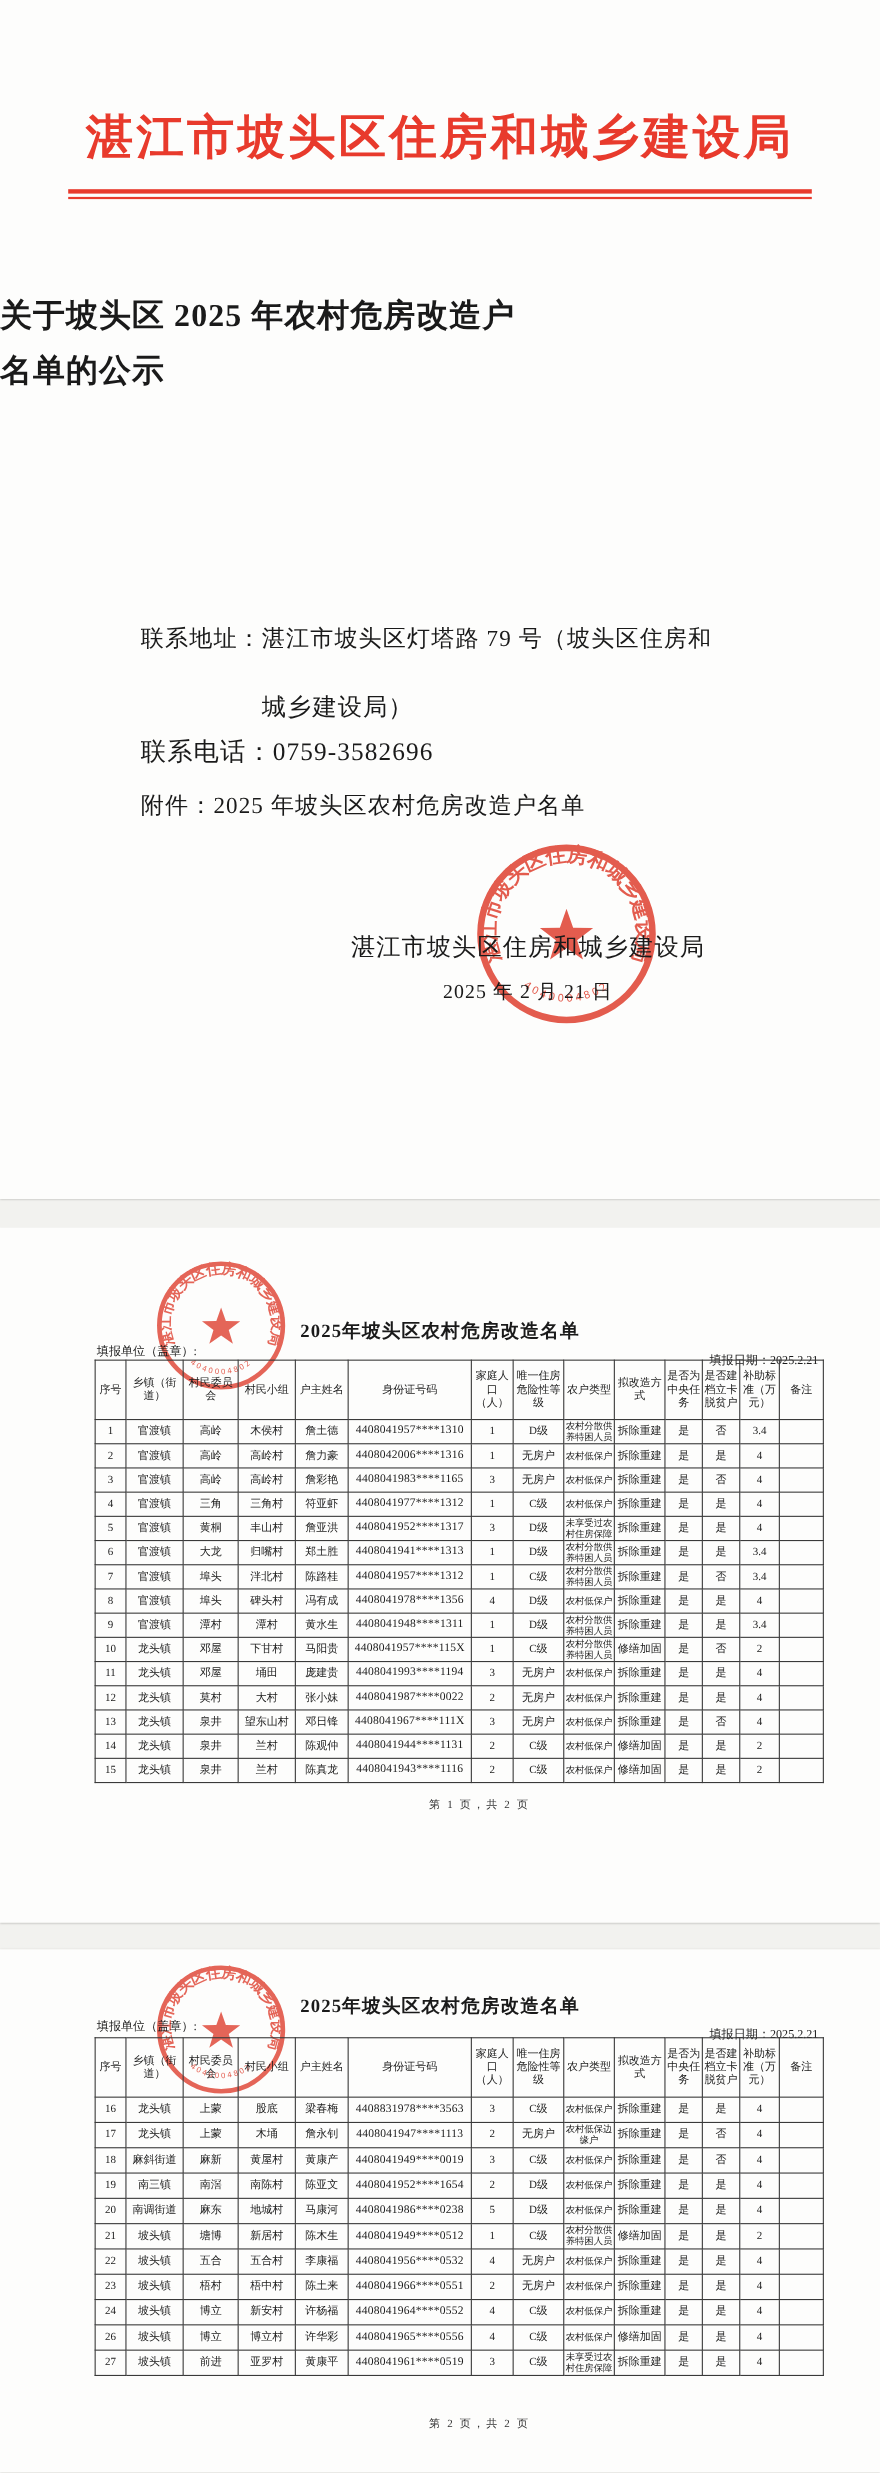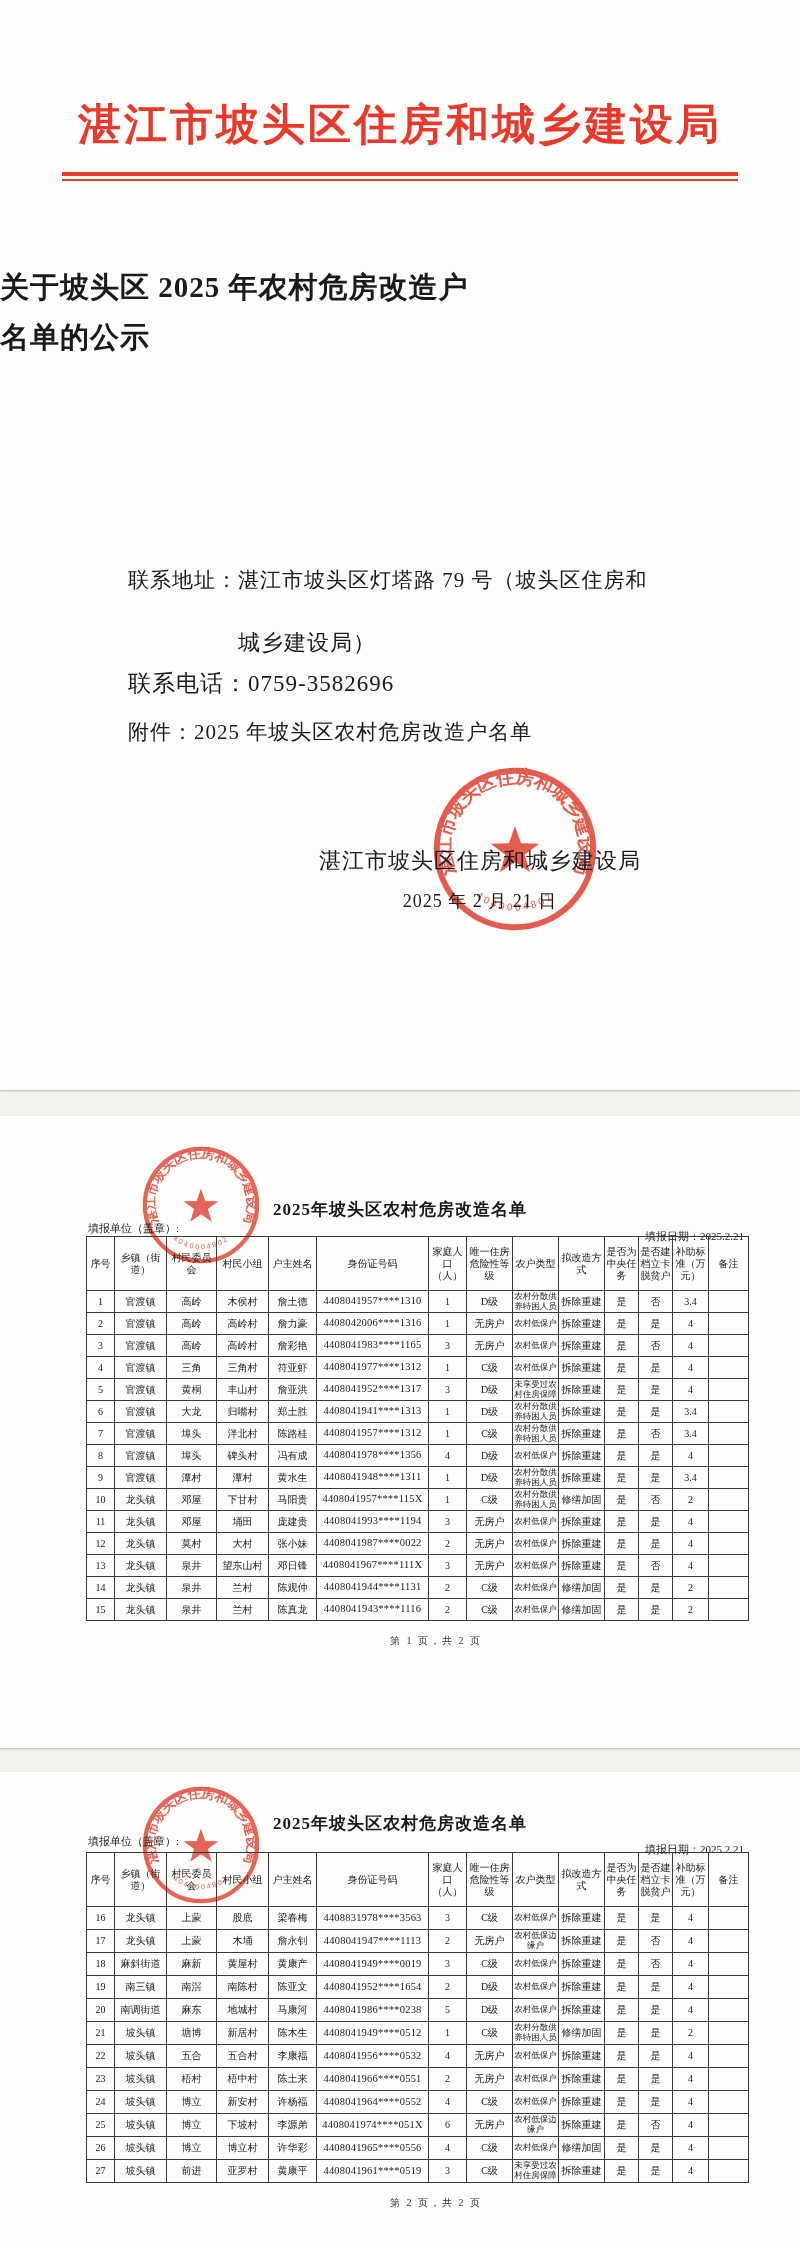--- a/index.html
+++ b/index.html
@@ -597,36 +597,20 @@
             <td class="c-pop">4</td>
             <td class="c-grade">C级</td>
             <td class="c-type">农村低保户</td>
             <td class="c-method">拆除重建</td>
             <td class="c-central">是</td>
             <td class="c-poor">是</td>
             <td class="c-subsidy">4</td>
             <td class="c-note"></td>
           </tr>
           <tr>
-            <td class="c-no">25</td>
-            <td class="c-town">坡头镇</td>
-            <td class="c-vc">博立</td>
-            <td class="c-vg">下坡村</td>
-            <td class="c-name">李源弟</td>
-            <td class="c-id">4408041974****051X</td>
-            <td class="c-pop">6</td>
-            <td class="c-grade">无房户</td>
-            <td class="c-type">农村低保边缘户</td>
-            <td class="c-method">拆除重建</td>
-            <td class="c-central">是</td>
-            <td class="c-poor">否</td>
-            <td class="c-subsidy">4</td>
-            <td class="c-note"></td>
-          </tr>
-          <tr>
             <td class="c-no">26</td>
             <td class="c-town">坡头镇</td>
             <td class="c-vc">博立</td>
             <td class="c-vg">博立村</td>
             <td class="c-name">许华彩</td>
             <td class="c-id">4408041965****0556</td>
             <td class="c-pop">4</td>
             <td class="c-grade">C级</td>
             <td class="c-type">农村低保户</td>
             <td class="c-method">修缮加固</td>

